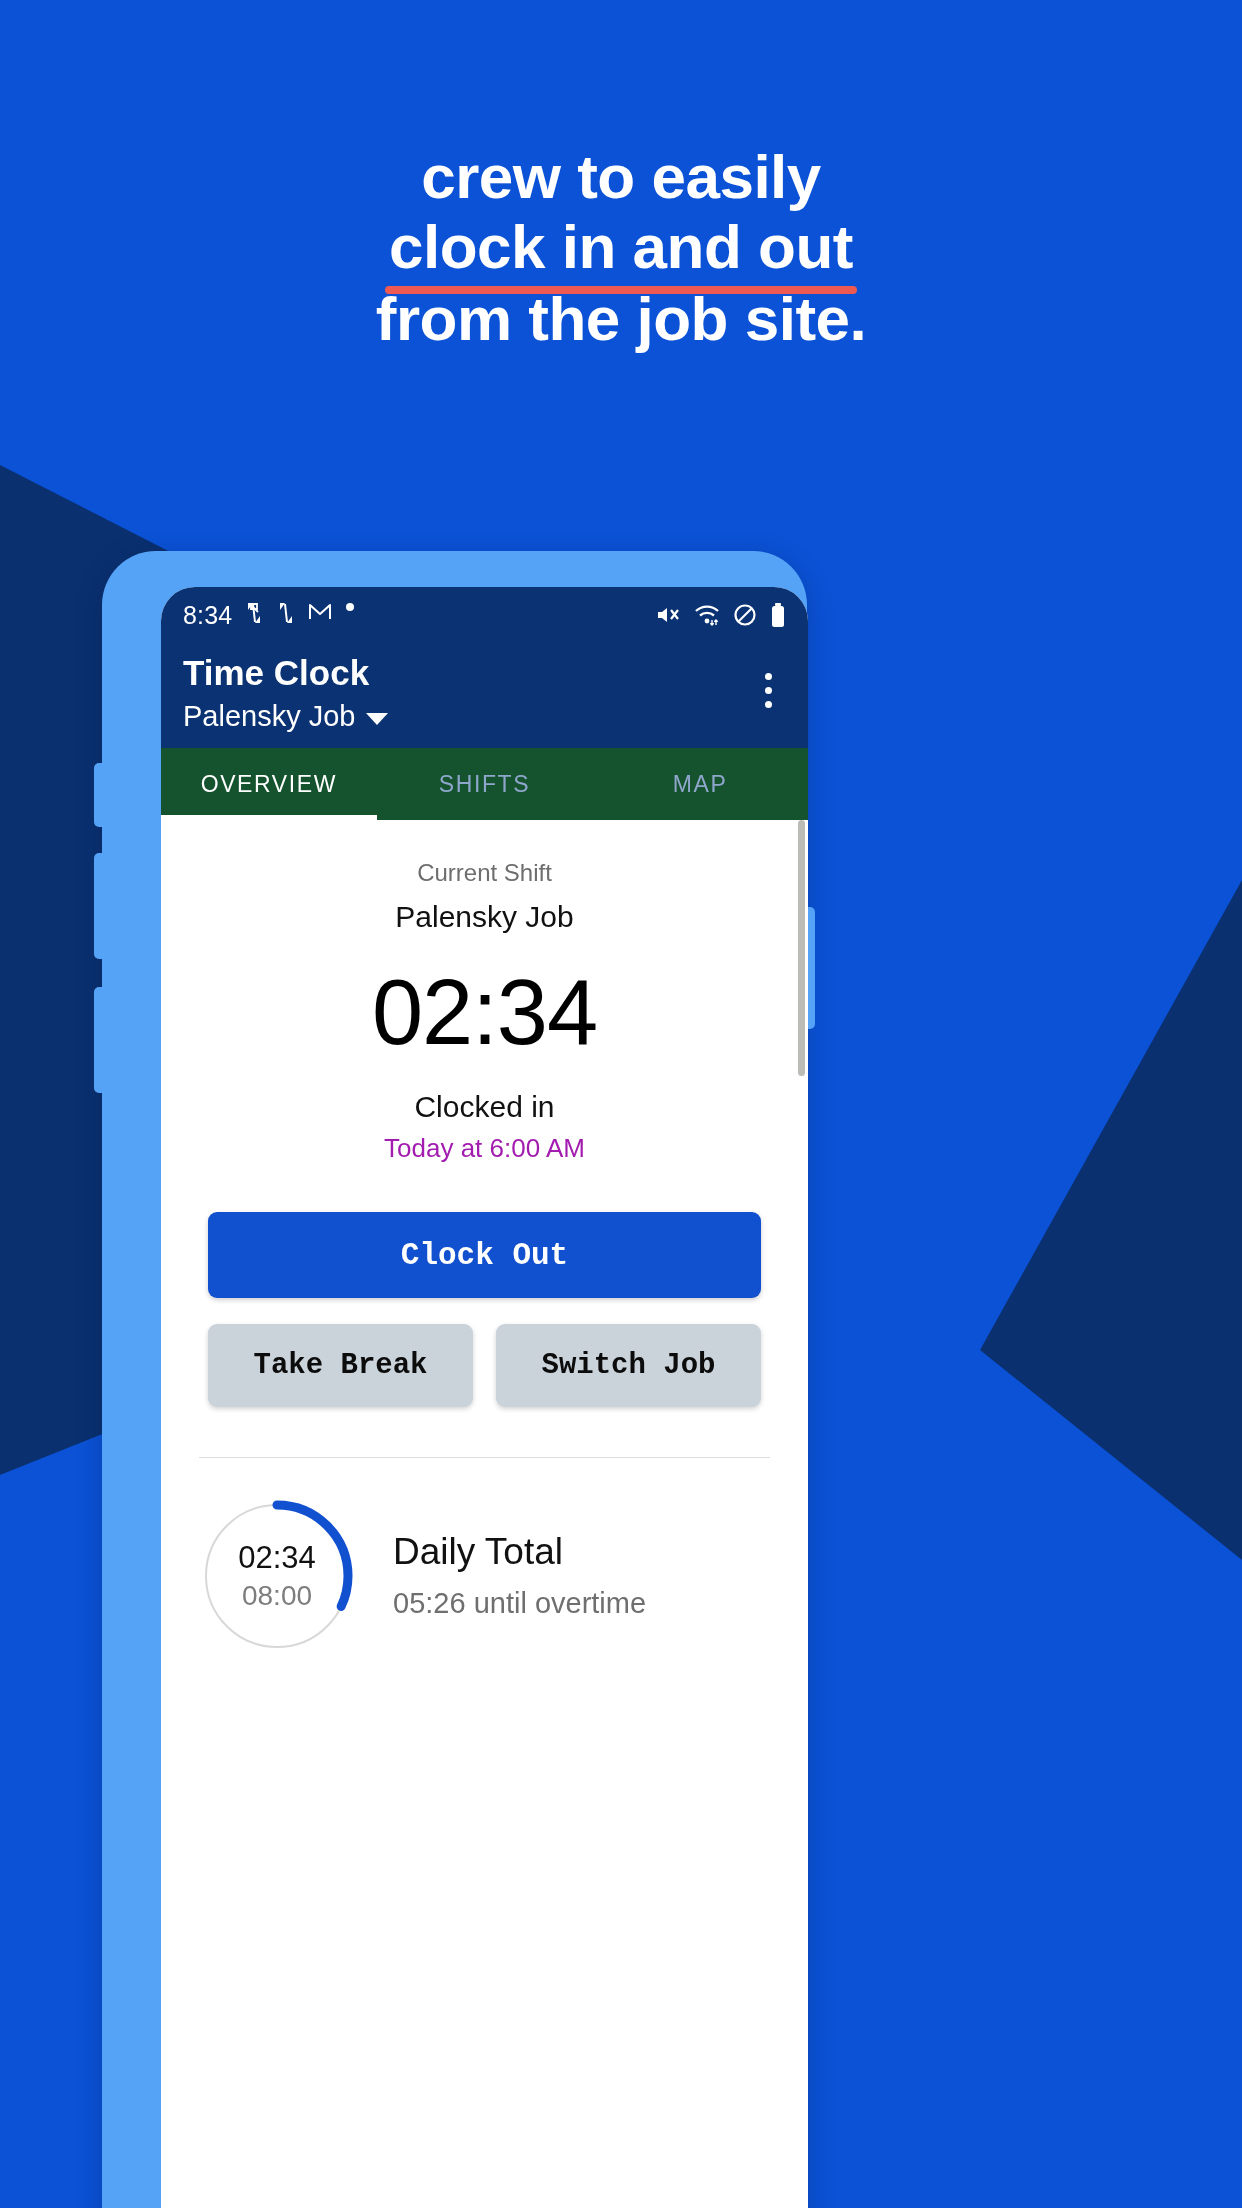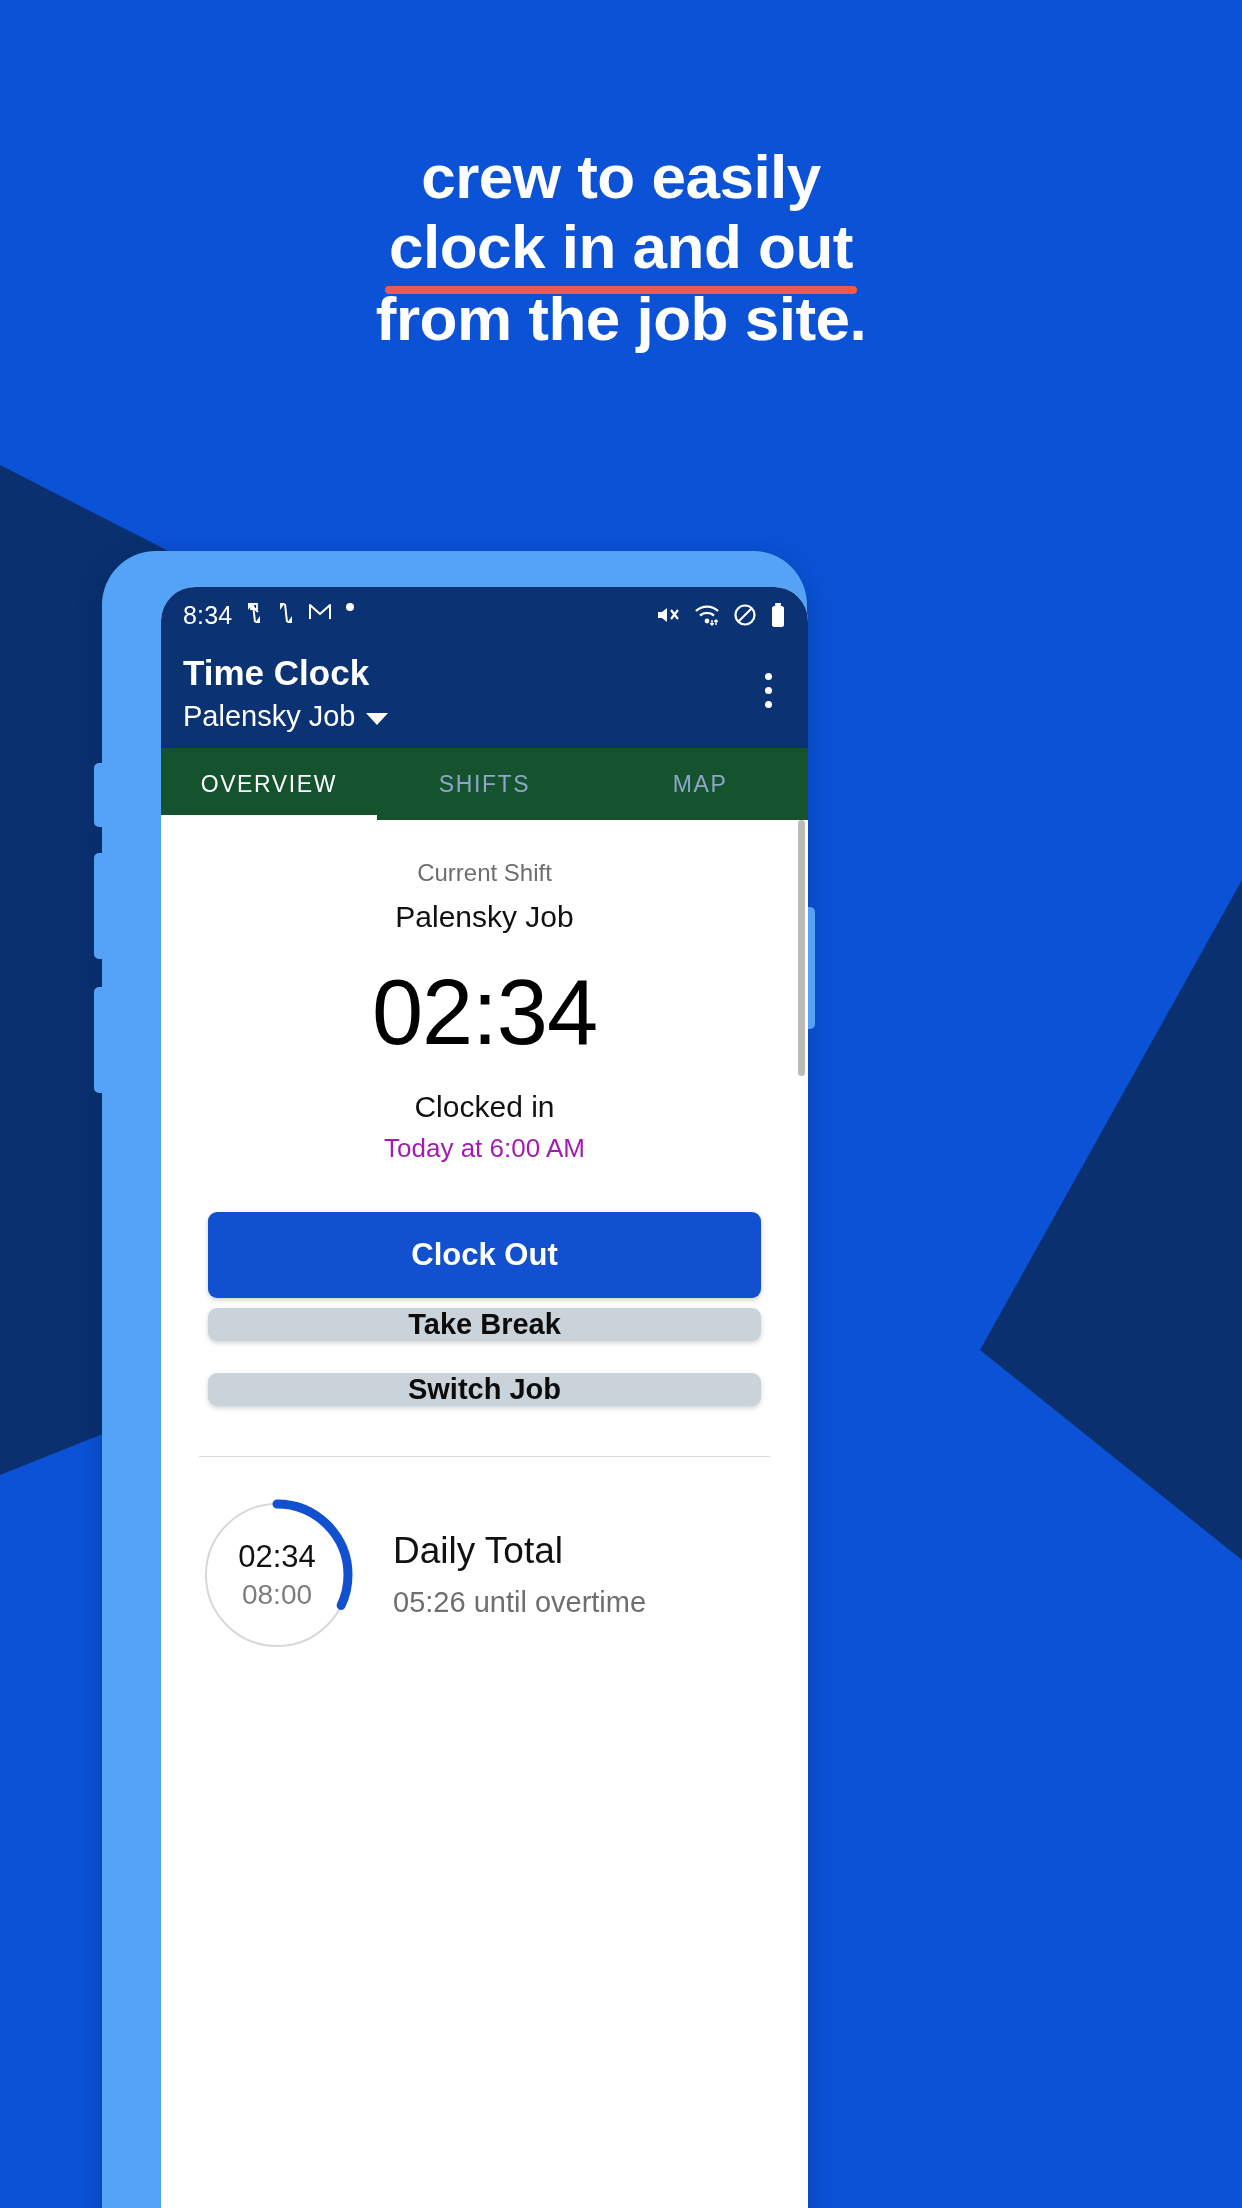--- a/index.html
+++ b/index.html
@@ -217,40 +217,39 @@
     margin-top:18px;
   }
   .clock-since {
     text-align:center;
     color:#a21caf;
     font-size:26px;
     line-height:36px;
     margin-top:2px;
   }
 
-  .btn-area { padding:0 47px; margin-top:46px; }
+  .btn-area { padding:0 47px; margin-top:46px;font-family:Liberation Mono, monospace; }
   .btn-primary {
     display:block;
     width:100%;
     height:86px;
     background:#1150CF;
     color:#ffffff;
     font-size:31px;
     font-weight:bold;
     border:none;
     border-radius:9px;
     cursor:pointer;
     font-family:inherit;
     box-shadow:0 2px 5px rgba(0,0,0,0.2);
   }
   .btn-row {
     display:flex;
-    gap:32px;
-    margin-top:10px;
-    flex-direction:column;
+    gap:23px;
+    margin-top:26px;
   }
   .btn-secondary {
     flex:1;
     height:83px;
     background:#CBD3DA;
     color:#0C0C0C;
     font-size:29px;
     font-weight:bold;
     border:none;
     border-radius:9px;

